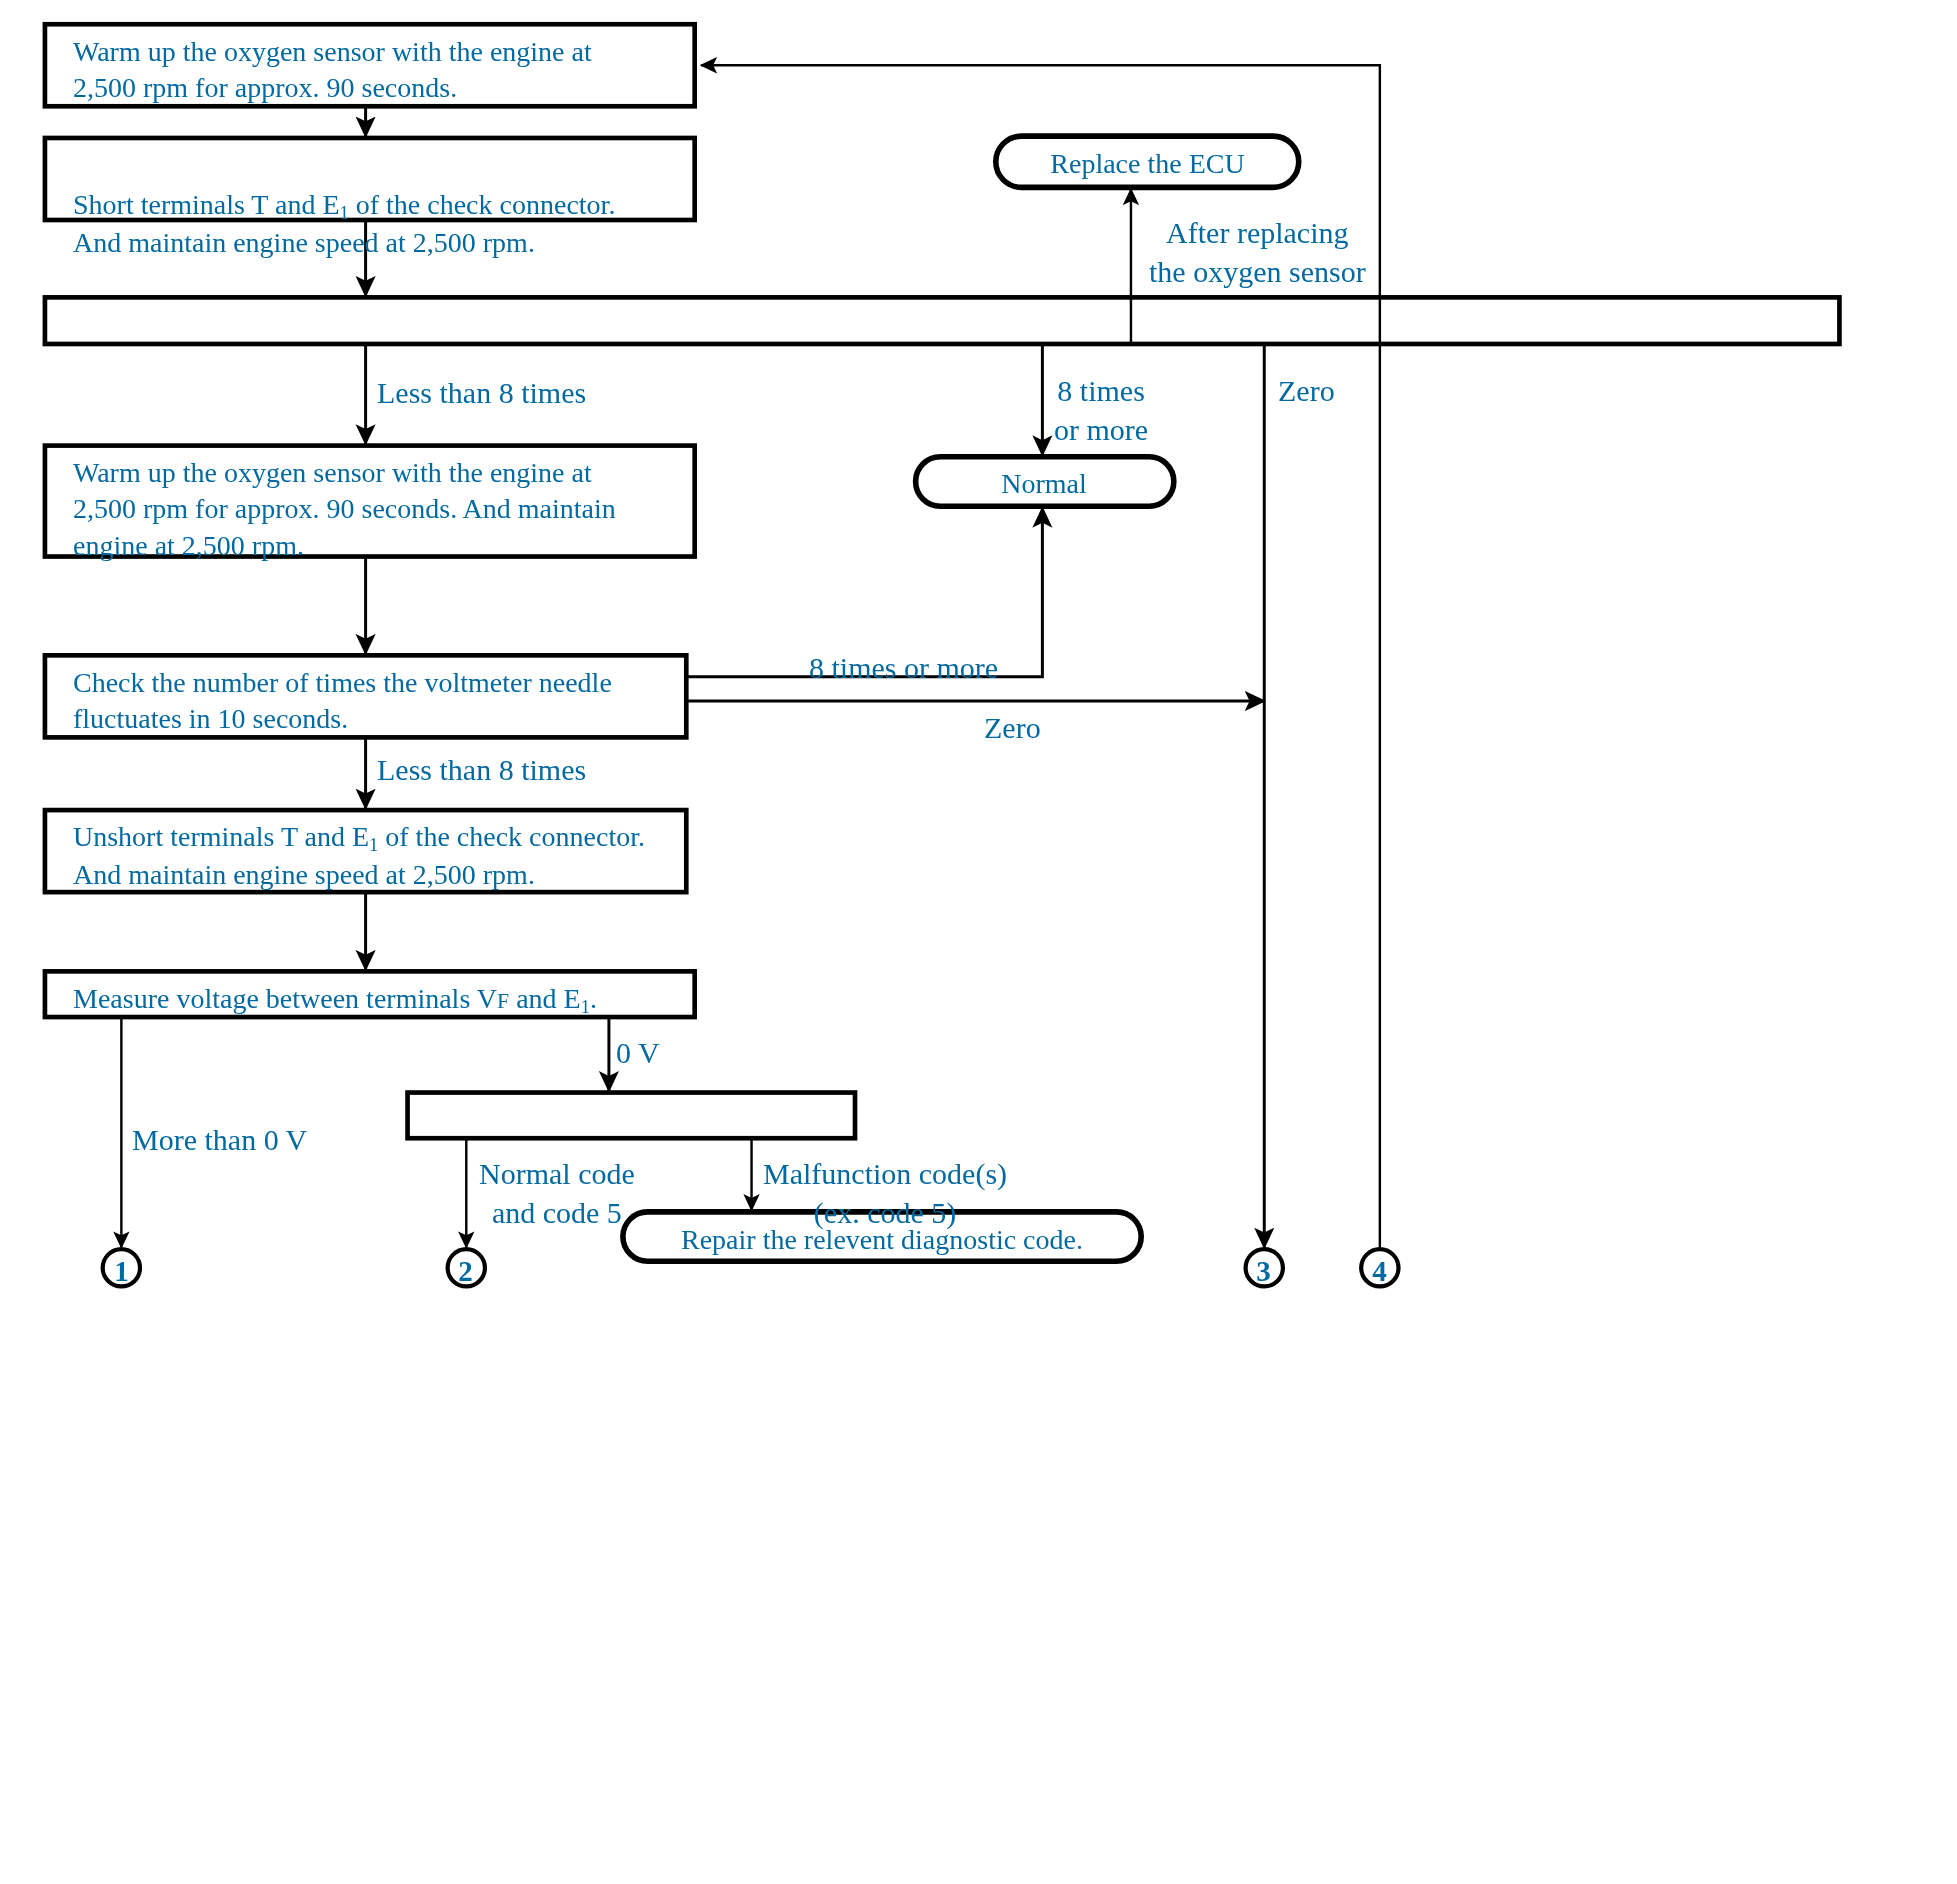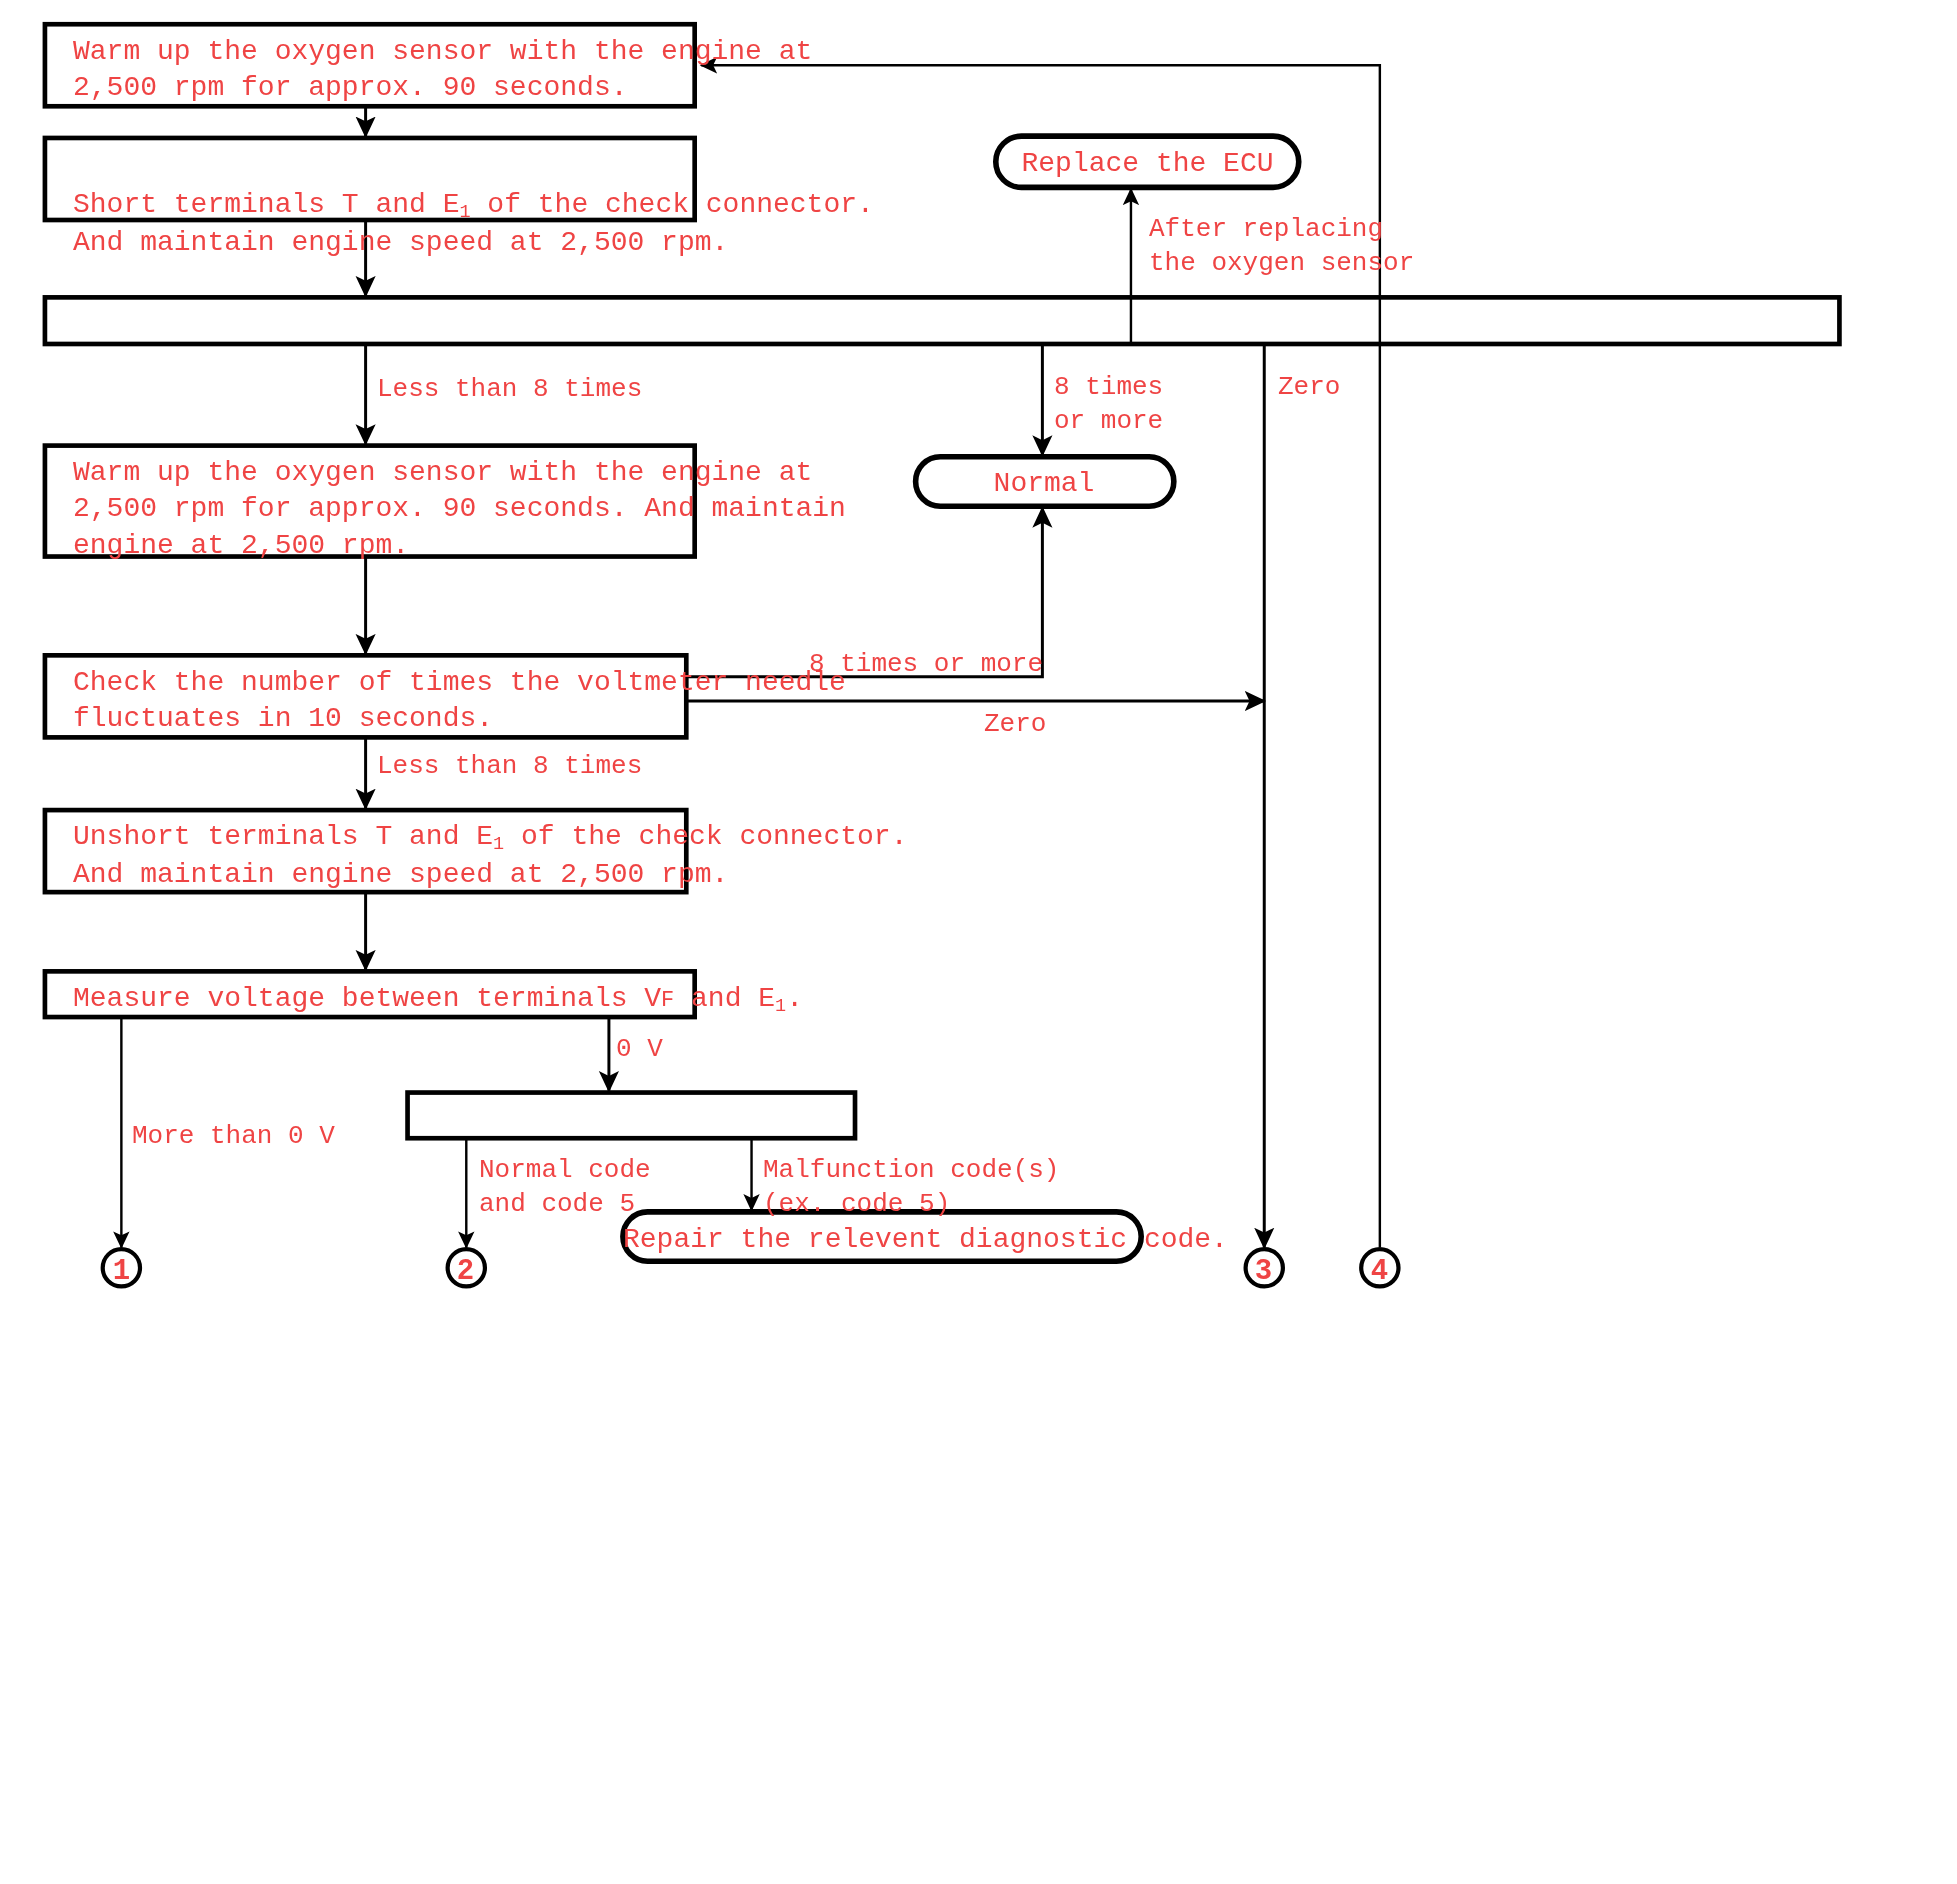--- a/index.html
+++ b/index.html
@@ -13,28 +13,28 @@
   svg#flow{position:absolute;left:0;top:0;width:1958px;height:1884px;}
   .box-rect{fill:#ffffff;stroke:#000000;stroke-width:5;}
   .oval-rect{fill:#ffffff;stroke:#000000;stroke-width:6;}
   .circ{fill:#ffffff;stroke:#000000;stroke-width:4.5;}
   .conn{stroke:#000000;stroke-width:3.2;fill:none;}
   .conn-thin{stroke:#000000;stroke-width:2.6;fill:none;}
   .ahead{fill:#000000;}
 
   .txt{
     position:absolute;
-    font-family:Liberation Mono, monospace;
-    color:#ef4444;
+    font-family:Liberation Serif, serif;
+    color:#0369a1;
     white-space:pre;
     line-height:1.30;
     letter-spacing:0px;
   }
   .box-txt{font-size:28px;}
-  .lbl{font-size:26px;}
+  .lbl{font-size:30px;text-align:center;}
   .oval-txt{font-size:28px;}
   .cnum{font-size:29px;font-weight:bold;}
   sub{font-size:0.66em;vertical-align:-0.28em;}
   .smallcap{font-size:0.78em;}
 </style>
 </head>
 <body>
 
 <div id="page">
 

